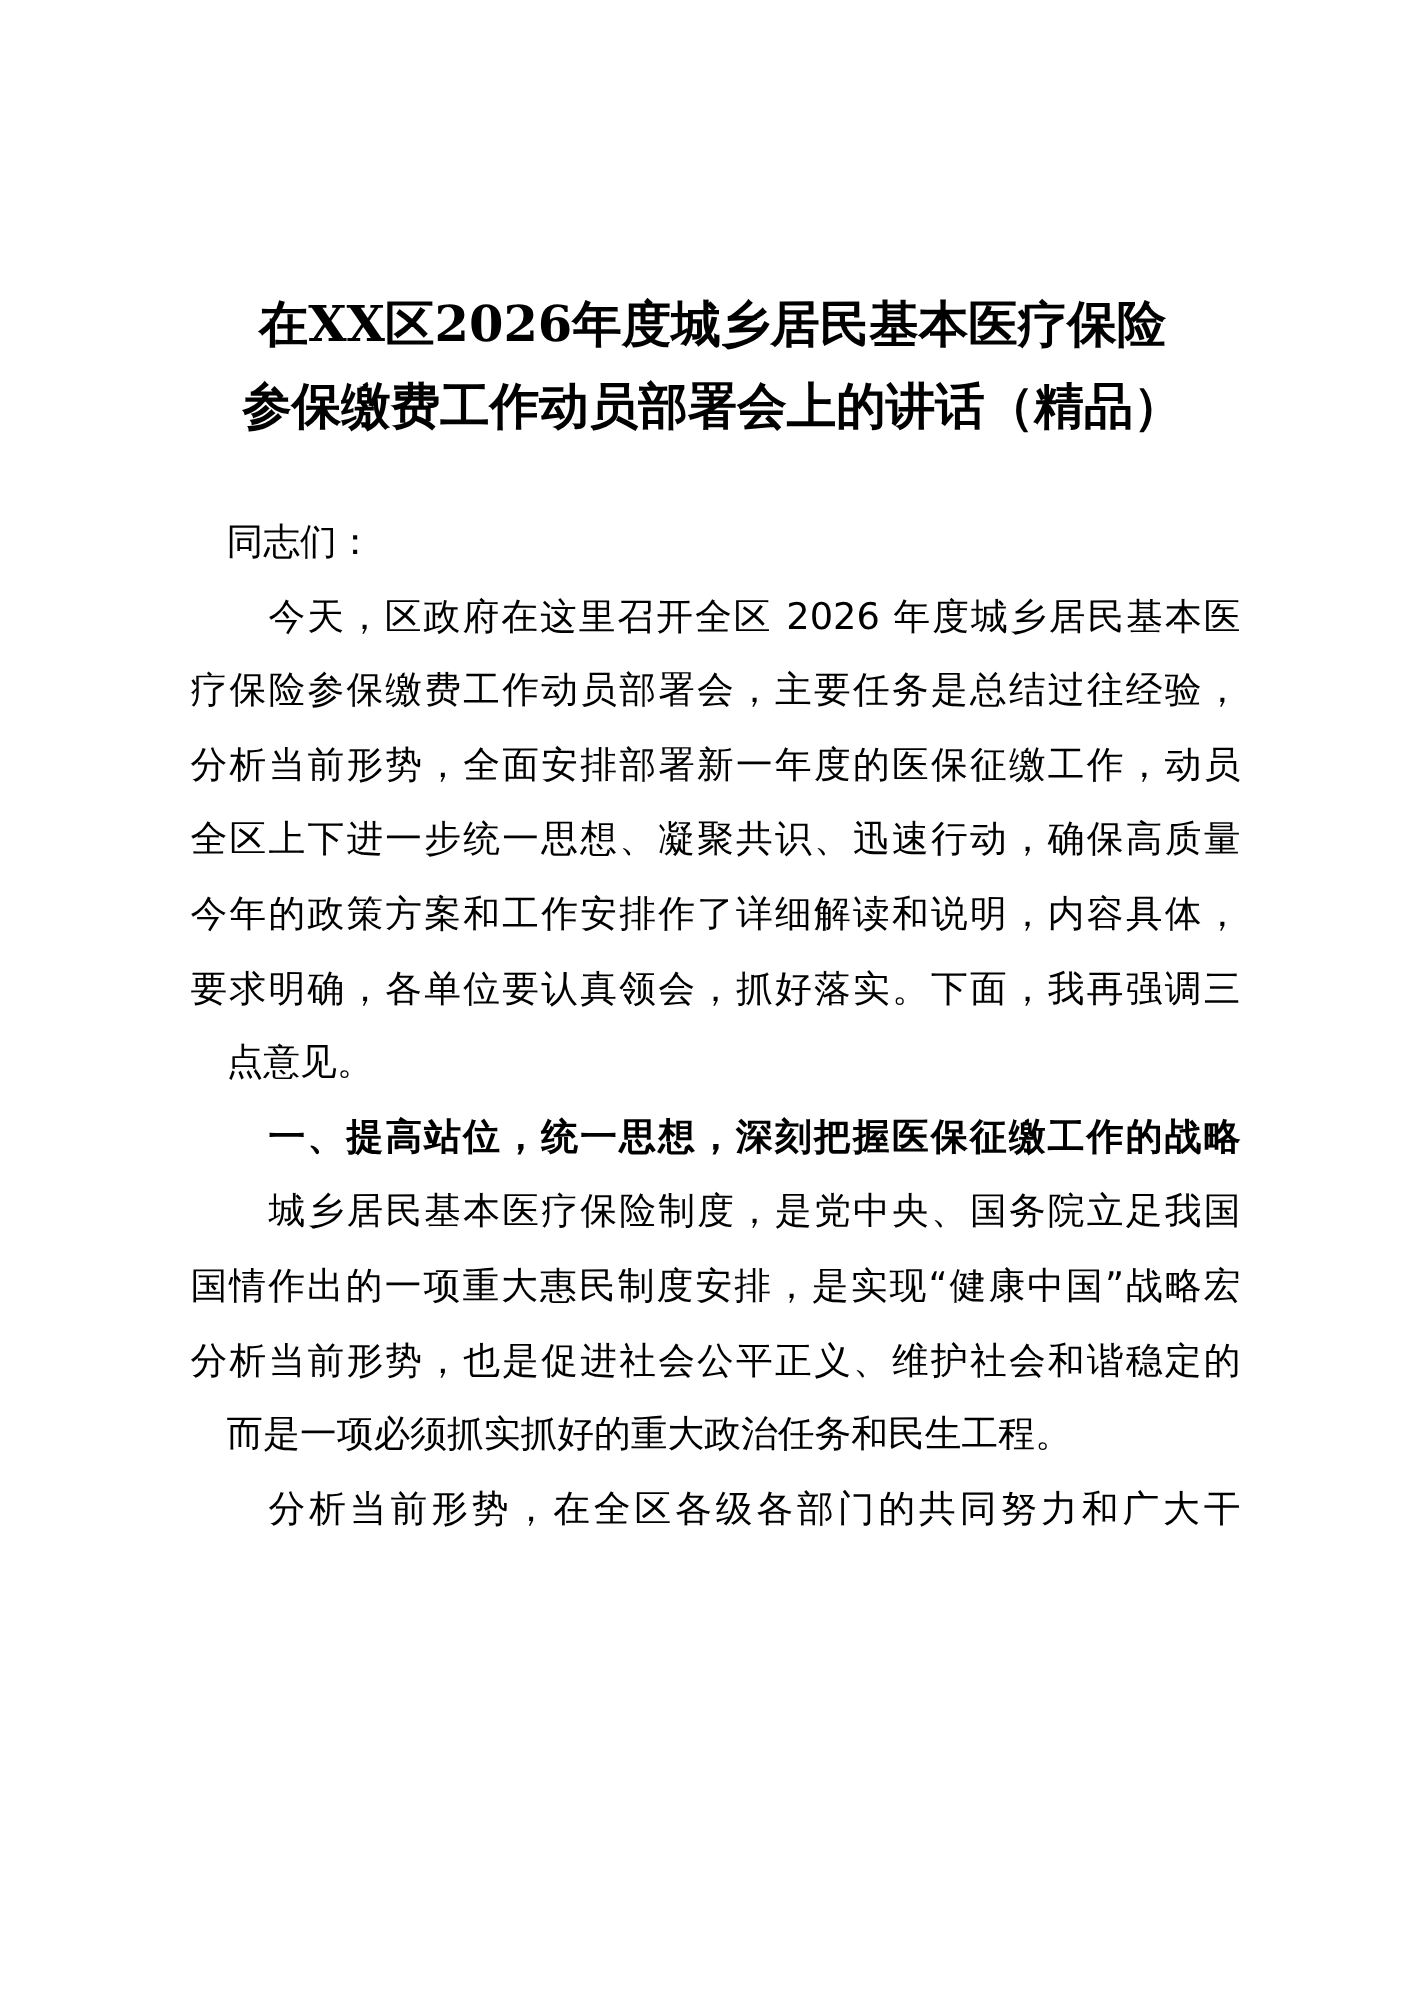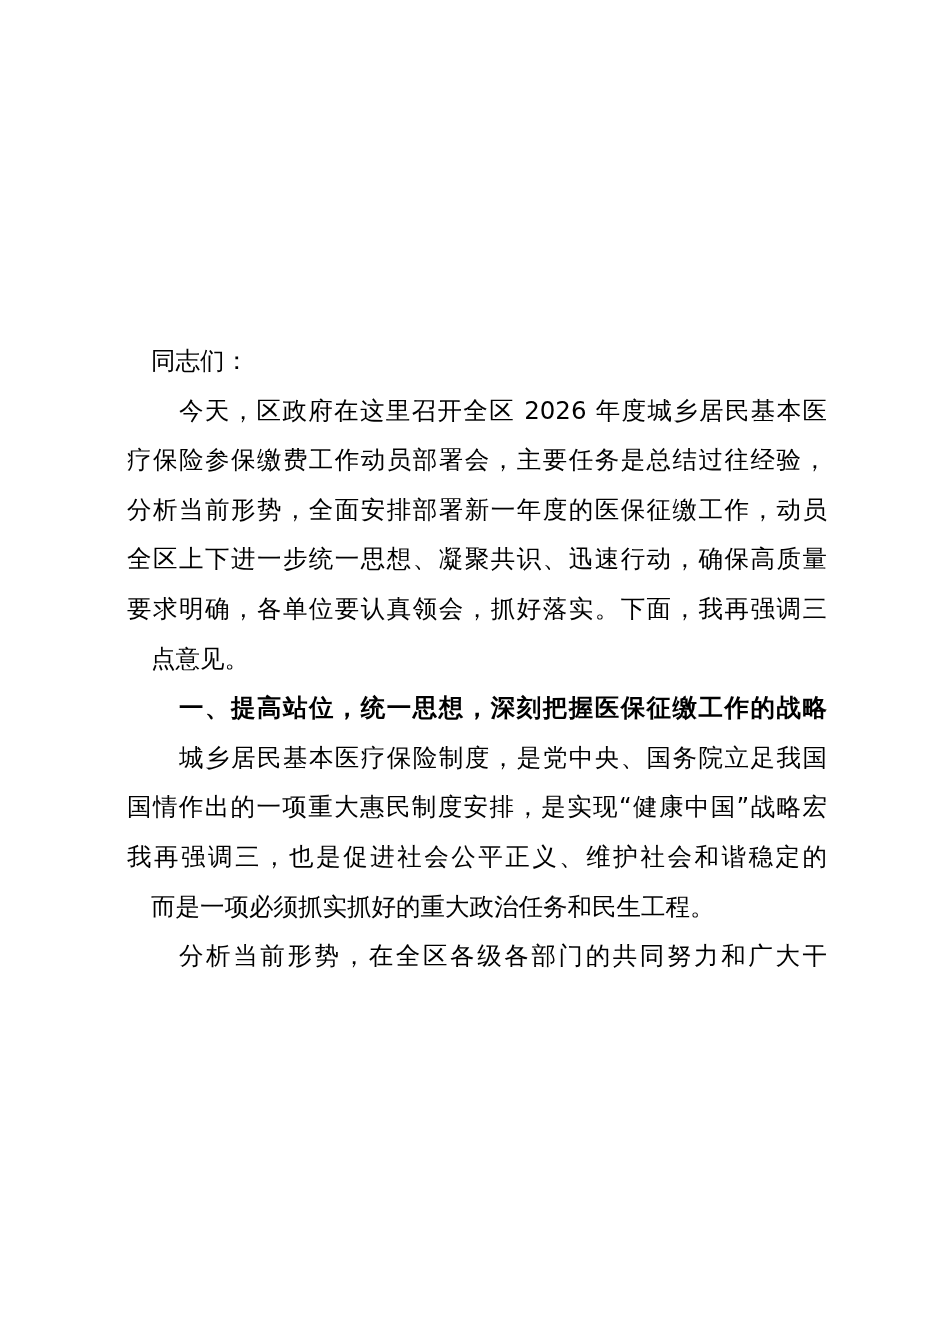--- a/index.html
+++ b/index.html
@@ -64,43 +64,48 @@
     .line.last {
       text-align-last: left;
       margin-left: 24px;
     }
   </style>
 </head>
 <body>
 
 <div class="page">
 
+  <div class="title">
+    <span class="title-line">在XX区2026年度城乡居民基本医疗保险</span>
+    <span class="title-line">参保缴费工作动员部署会上的讲话（精品）</span>
+  </div>
 
   <div class="body">
     <p class="para">
       <span class="line last">同志们：</span>
     </p>
 
     <p class="para">
       <span class="line" style="padding-left:52px">今天，区政府在这里召开全区 2026 年度城乡居民基本医</span>
       <span class="line">疗保险参保缴费工作动员部署会，主要任务是总结过往经验，</span>
       <span class="line">分析当前形势，全面安排部署新一年度的医保征缴工作，动员</span>
       <span class="line">全区上下进一步统一思想、凝聚共识、迅速行动，确保高质量</span>
+      <span class="line">今年的政策方案和工作安排作了详细解读和说明，内容具体，</span>
       <span class="line">要求明确，各单位要认真领会，抓好落实。下面，我再强调三</span>
       <span class="line last">点意见。</span>
     </p>
 
     <p class="para heading">
       <span class="line" style="padding-left:52px">一、提高站位，统一思想，深刻把握医保征缴工作的战略</span>
     </p>
 
     <p class="para">
       <span class="line" style="padding-left:52px">城乡居民基本医疗保险制度，是党中央、国务院立足我国</span>
       <span class="line">国情作出的一项重大惠民制度安排，是实现“健康中国”战略宏</span>
-      <span class="line">我再强调三，也是促进社会公平正义、维护社会和谐稳定的</span>
+      <span class="line">分析当前形势，也是促进社会公平正义、维护社会和谐稳定的</span>
       <span class="line last">而是一项必须抓实抓好的重大政治任务和民生工程。</span>
     </p>
 
     <p class="para">
       <span class="line" style="padding-left:52px">分析当前形势，在全区各级各部门的共同努力和广大干</span>
     </p>
   </div>
 
 </div>
 

